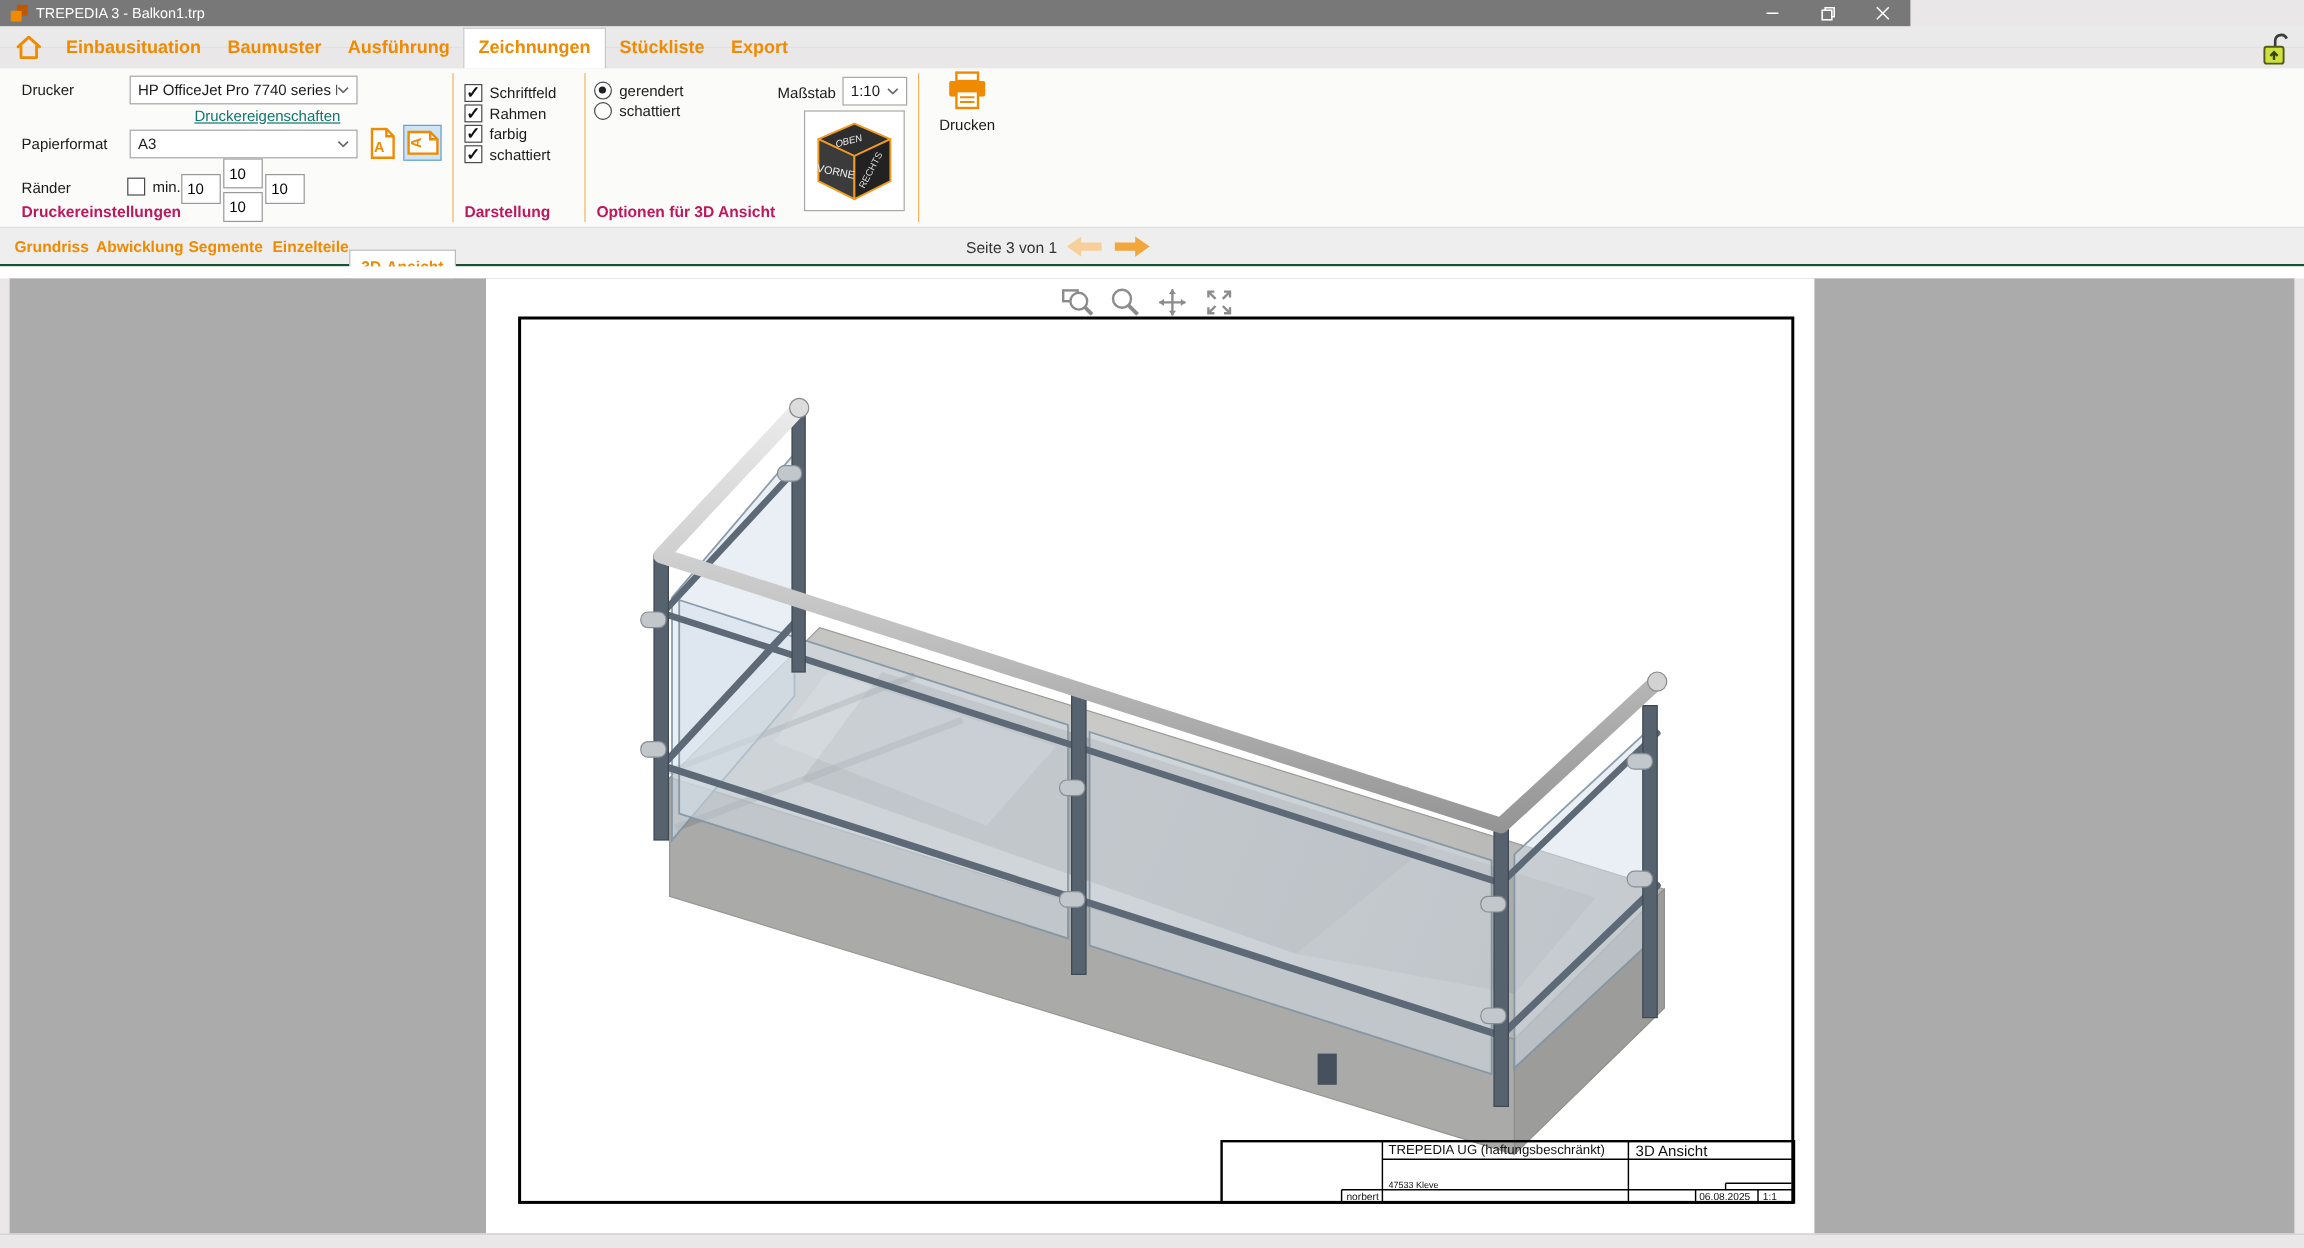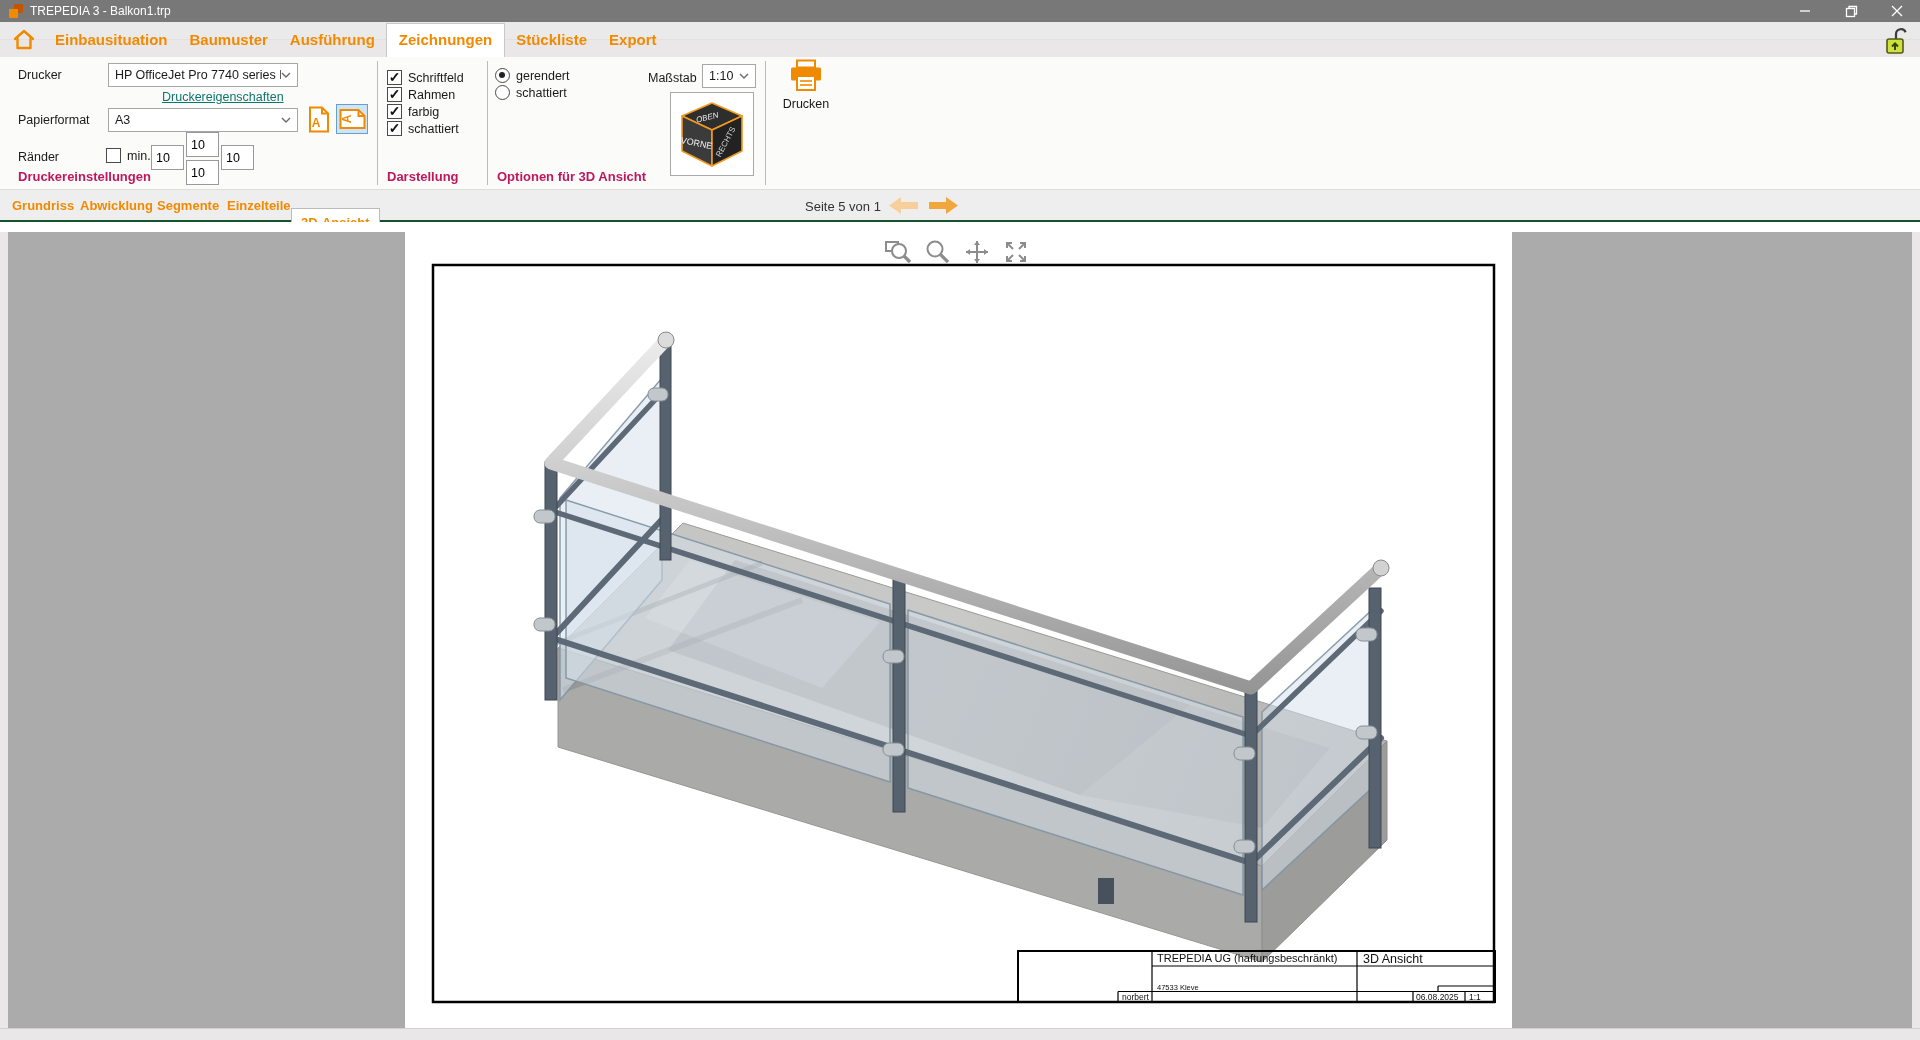--- a/index.html
+++ b/index.html
@@ -1,20 +1,20 @@
 <!DOCTYPE html>
 <html><head>
 <meta charset="utf-8">
 <style>
   * { margin:0; padding:0; box-sizing:border-box; }
   html,body { width:1920px; height:1040px; overflow:hidden;
     font-family:"Liberation Sans", sans-serif; background:#e9e7e7; }
 
   
-  .titlebar { position:absolute; left:0; top:0; width:1920px; height:22px;
+  .titlebar { position:absolute; left:0; top:0; width:1592px; height:22px;
     background:#787878; color:#fff; }
   .titlebar .logo { position:absolute; left:8px; top:3px; width:16px; height:16px; }
   .titlebar .title { position:absolute; left:30px; top:4px; font-size:12px; color:#fff; }
   .winbtn { position:absolute; top:0; width:46px; height:22px; display:flex;
     align-items:center; justify-content:center; }
   .winbtn svg { stroke:#fff; stroke-width:1.3; fill:none; }
   .btn-min { right:92px; } .btn-max { right:46px; } .btn-close { right:0; }
 
   
   .menubar { position:absolute; left:0; top:22px; width:1920px; height:18px;
@@ -233,21 +233,21 @@
     <span class="dlabel">Drucken</span>
   </div>
 </div>
 
 <div class="doctabs">
   <span class="doctab" style="left:12px;">Grundriss</span>
   <span class="doctab" style="left:80px;">Abwicklung</span>
   <span class="doctab" style="left:157px;">Segmente</span>
   <span class="doctab" style="left:227px;">Einzelteile</span>
   <span class="doctab active" style="left:291px;">3D-Ansicht</span>
-  <span class="pageind">Seite 5 von 1</span>
+  <span class="pageind">Seite 3 von 1</span>
   <svg class="pgarrow" style="left:886px;" viewBox="0 0 34 21">
     <path d="M32 7 H15 V2 L3 10.5 L15 19 V14 H32 Z" fill="#f6cf9b"></path>
   </svg>
   <svg class="pgarrow" style="left:927px;" viewBox="0 0 34 21">
     <path d="M2 7 H19 V2 L31 10.5 L19 19 V14 H2 Z" fill="#f2a73d"></path>
   </svg>
 </div>
 
 <div class="whiteband"></div>
 <div class="canvasgray"></div>

